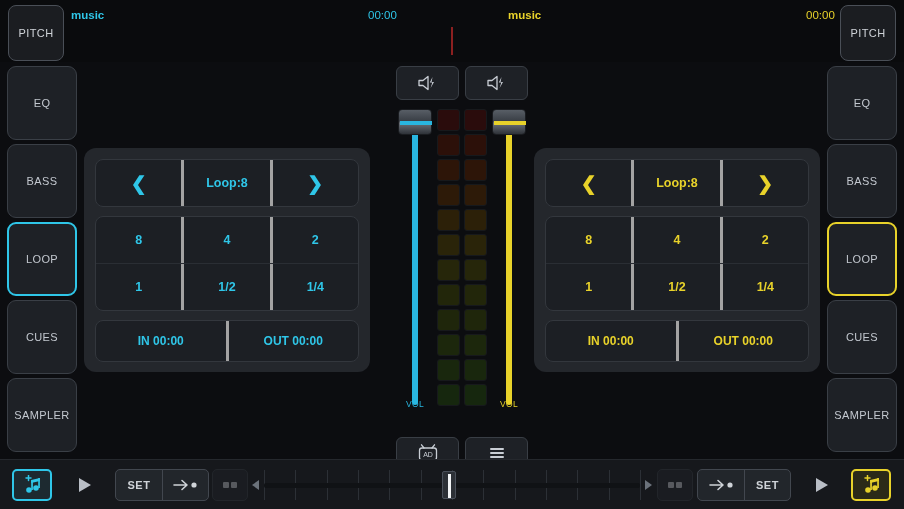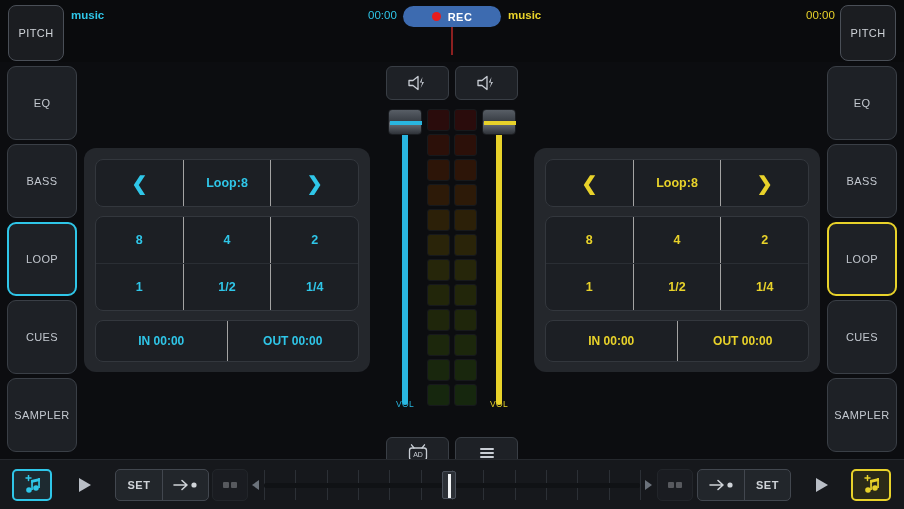--- a/index.html
+++ b/index.html
@@ -77,32 +77,32 @@
   .loop-group {
     background: #1c1f24; border: 1px solid #33373d; border-radius: 8px;
     overflow: hidden; margin-bottom: 9px;
   }
   .loop-row { display: flex; }
   .loop-cell {
     flex: 1; height: 46px;
     display: flex; align-items: center; justify-content: center;
     font-size: 12.5px; font-weight: bold;
   }
-  .loop-cell + .loop-cell { border-left: 1px solid #a3a3a3; }
+  .loop-cell + .loop-cell { border-left: 3px solid #a3a3a3; }
   .loop-row + .loop-row { border-top: 1px solid #2a2e34; }
   .arrow-glyph { font-size: 19px; font-weight: bold; line-height: 1; }
   .grid-group .loop-cell { height: 46px; }
   .io-group { margin-bottom: 0; }
   .io-group .loop-cell { height: 40px; font-size: 12px; }
   .deck-a-text { color: #2fc6e8; }
   .deck-b-text { color: #e8d22a; }
 
   
   .center {
-    position: absolute; left: 386px; top: 66px; width: 132px; height: 392px;
+    position: absolute; left: 396px; top: 66px; width: 132px; height: 392px;
   }
   .spk-row { display: flex; gap: 6px; }
   .spk-btn {
     width: 63px; height: 34px;
     background: #1e2126; border: 1px solid #393e45; border-radius: 6px;
     display: flex; align-items: center; justify-content: center;
   }
   .mixer-body { position: relative; height: 320px; margin-top: 9px; }
 
   .fader { position: absolute; top: 0; width: 38px; height: 300px; }
@@ -195,24 +195,20 @@
 
 <div class="app">
 
   <div class="header">
     <div class="pitch-btn pitch-left">
       <span>PITCH</span>
     </div>
     <div class="deck-label a">music</div>
     <div class="timecode a">00:00</div>
 
-    <div class="rec-btn">
-      <span class="rec-dot"></span>
-      <span class="rec-label">REC</span>
-    </div>
     <div class="rec-line"></div>
 
     <div class="deck-label b">music</div>
     <div class="timecode b">00:00</div>
     <div class="pitch-btn pitch-right">
       <span>PITCH</span>
     </div>
   </div>
 
   <div class="side side-left">

